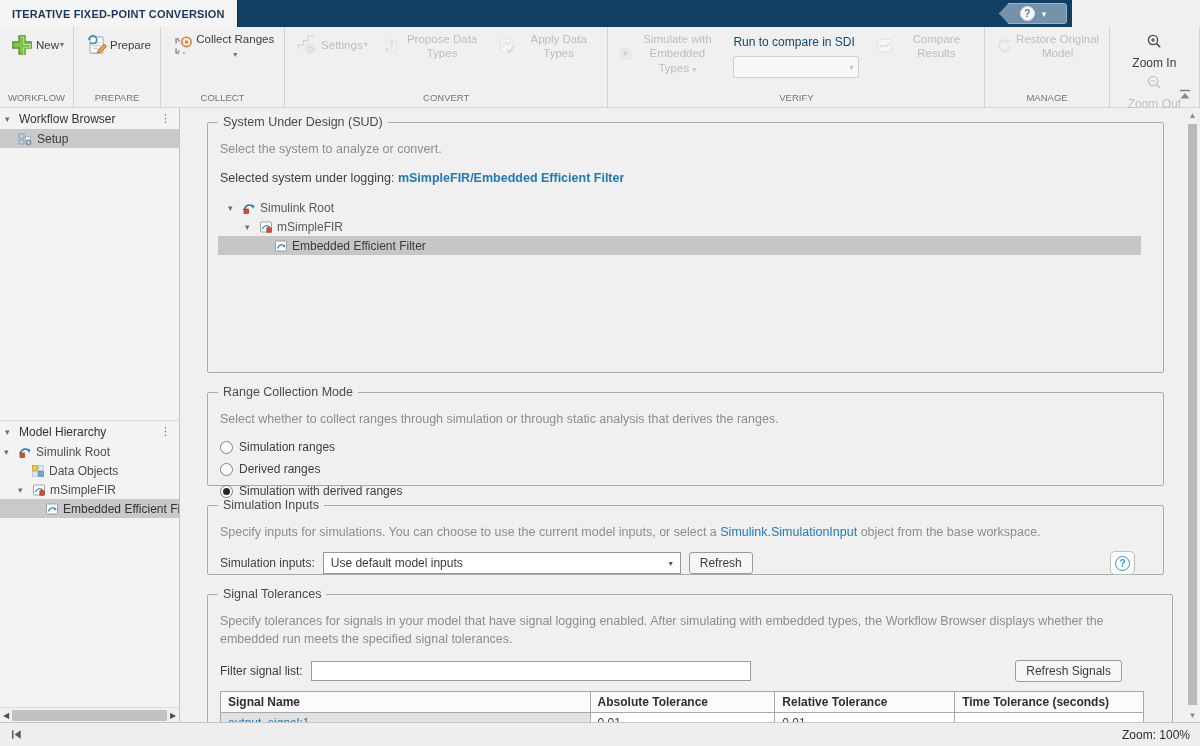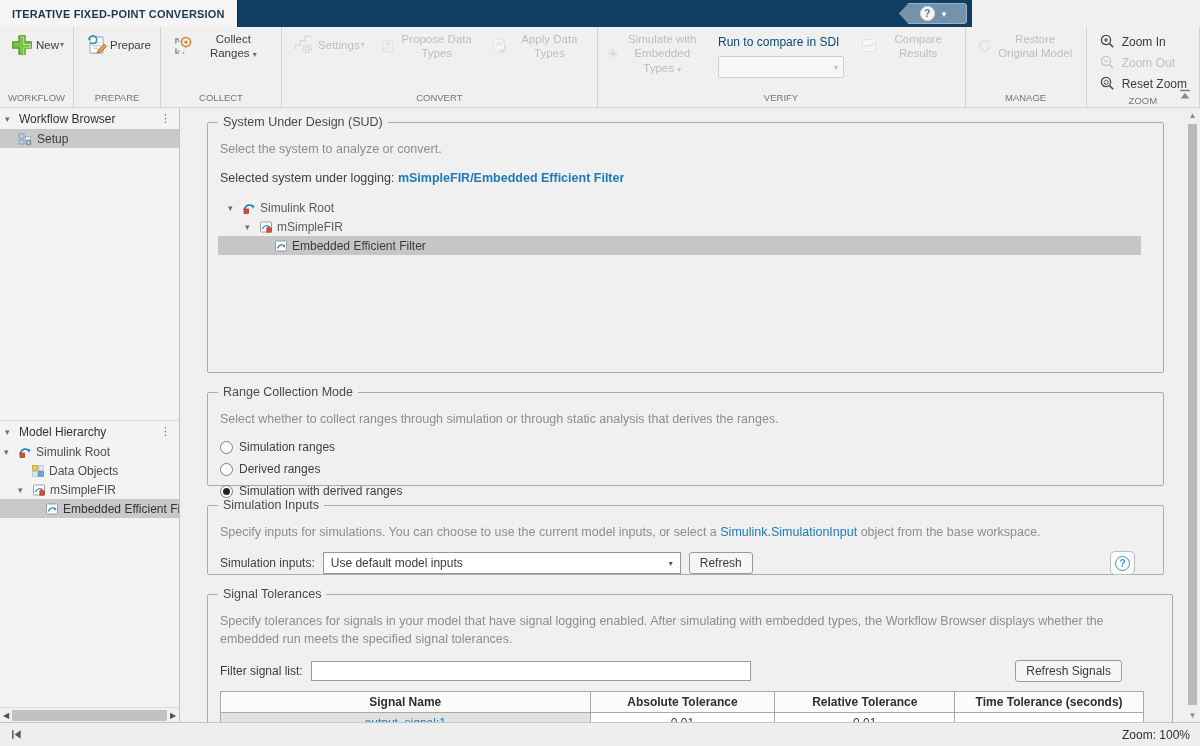--- a/index.html
+++ b/index.html
@@ -1,21 +1,21 @@
 <!DOCTYPE html>
 <html><head>
 <meta charset="utf-8">
 <style>
   * { box-sizing: border-box; margin: 0; padding: 0; }
   html,body { width:1200px; height:746px; overflow:hidden;
     font-family:"Liberation Sans", sans-serif; font-size:12px; color:#3c3c3c;
     background:#f0f0f0; }
 
   
-  .banner { position:absolute; left:0; top:0; width:972px; height:27px;
+  .banner { position:absolute; left:0; top:0; width:1072px; height:27px;
     background:#113e63; display:flex; align-items:stretch; }
   .ribbon-tab { background:#f5f5f5; color:#16385a; font-weight:bold;
     font-size:11px; letter-spacing:.2px; padding:0 12px; display:flex;
     align-items:center; border-right:1px solid #0c2e4c; }
   .help-pill { position:absolute; right:5px; top:3px; width:68px; height:21px;
     background:#7592ab; border:1px solid #9db2c4; border-radius:3px;
     clip-path:polygon(14% 0, 100% 0, 100% 100%, 14% 100%, 0 50%);
     display:flex; align-items:center; justify-content:center; gap:7px; cursor:pointer; }
   .qball { width:15px; height:15px; border-radius:50%; background:#f4f6f8;
     color:#5d7astroke; color:#5d7a93; font-size:10px; font-weight:bold;
@@ -40,21 +40,21 @@
   .icon24 { width:26px; height:26px; display:block; }
   .sdi-col { display:flex; flex-direction:column; align-items:flex-start;
     gap:7px; padding:6px 8px 0; }
   .sdi-label { font-size:12px; color:#0c4a6e; }
   .sdi-combo { width:126px; height:22px; border:1px solid #cfcfcf;
     background:#f7f7f7; border-radius:2px; display:flex; align-items:center;
     padding:0 5px; color:#bdbdbd; }
   .sdi-combo .caret { margin-left:auto; color:#bdbdbd; }
   .zoomgrp-body { display:flex; flex-direction:column; padding:4px 4px 0; }
   .zrow { display:flex; align-items:center; gap:6px; padding:2px 8px;
-    font-size:12px; cursor:pointer; white-space:nowrap; }
+    font-size:12px; cursor:pointer; white-space:nowrap;flex-direction:column; }
   .zrow.disabled { color:#c0c0c0; cursor:default; }
   .icon16 { width:17px; height:17px; display:block; }
   .collapse-ribbon { position:absolute; right:7px; bottom:3px; cursor:pointer; }
 
   
   .sidebar { position:absolute; left:0; top:108px; width:180px; bottom:24px;
     background:#f3f3f3; border-right:1px solid #c3c3c3; display:flex;
     flex-direction:column; overflow:hidden; }
   .panel-hd { display:flex; align-items:center; gap:4px; height:21px;
     padding:0 5px; color:#333; }
@@ -119,21 +119,21 @@
     color:#3a93c8; font-size:10px; font-weight:bold; display:grid;
     place-items:center; }
 
   .filter-row { display:flex; align-items:center; gap:8px; margin-top:12px; }
   .filter-input { width:440px; height:20px; border:1px solid #9b9b9b;
     background:#fff; padding:0 5px; font-size:12px;
     font-family:"Liberation Sans", sans-serif; }
   .filter-row .btn { margin-left:auto; margin-right:22px; }
   table.tol { border-collapse:collapse; margin-top:9px; width:924px;
     background:#fff; font-size:12px; }
-  table.tol th, table.tol td { border:1px solid #a8a8a8; text-align:center;
+  table.tol th, table.tol td { border:1px solid #a8a8a8; text-align:left;
     padding:3px 7px; height:21px; }
   table.tol th { font-weight:bold; background:#fbfbfb; color:#2f2f2f; }
   td.sigcell { background:#e2e2e2; }
   col.c1{width:370px} col.c2{width:185px} col.c3{width:180px} col.c4{width:189px}
 
   
   .vscroll { position:absolute; right:1px; top:108px; width:13px; bottom:24px; }
   .vscroll .arr { height:14px; display:grid; place-items:center; color:#8a8a8a;
     font-size:8px; cursor:pointer; }
   .vscroll .thumb { position:absolute; left:2px; right:2px; top:16px;

